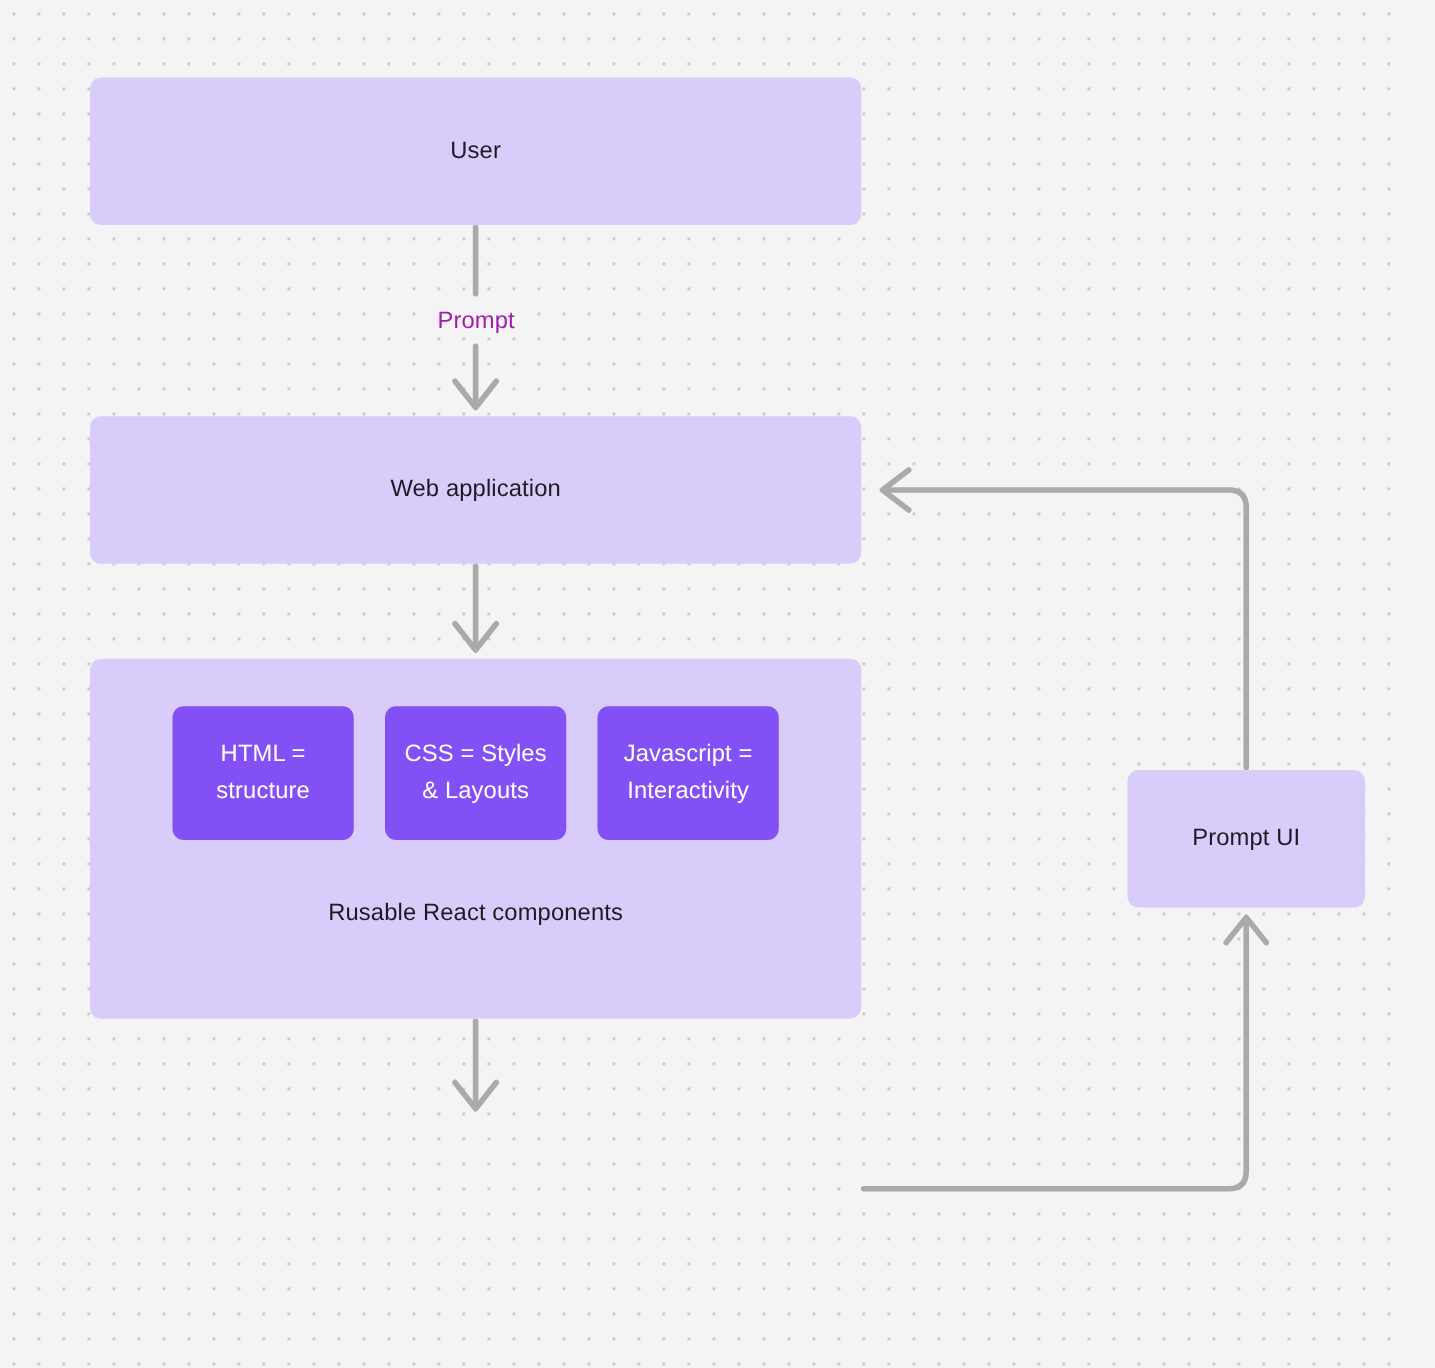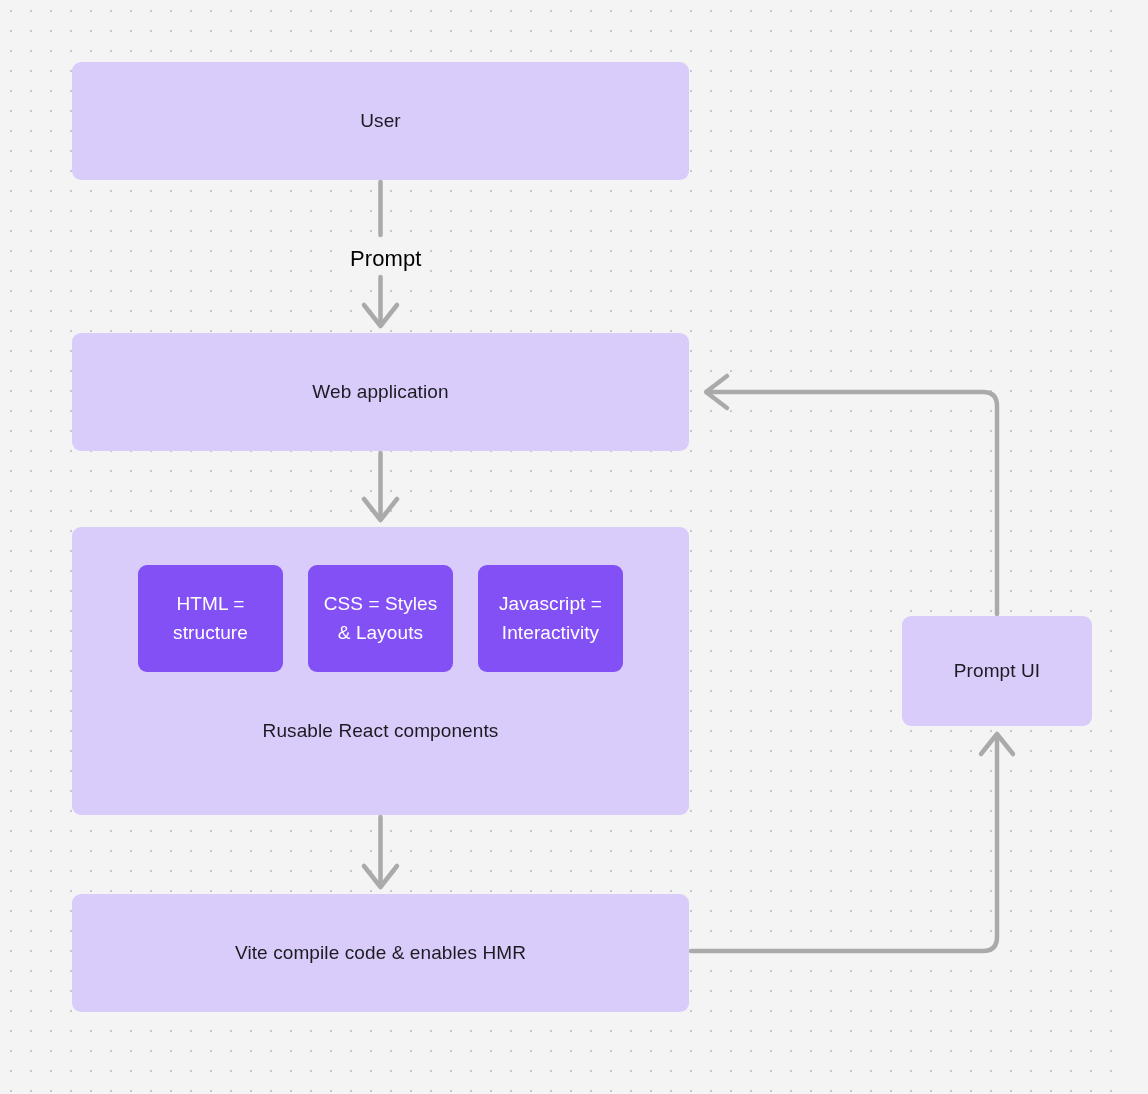--- a/index.html
+++ b/index.html
@@ -92,22 +92,22 @@
     top: 190px;
     width: 617px;
     text-align: center;
     font-size: 19px;
     color: #1c1b22;
     letter-spacing: 0.1px;
   }
 
   .edge-label {
     position: absolute;
-    font-size: 22px;
-    color: #000000;
+    font-size: 19px;
+    color: #a21caf;
     background: #f4f4f4;
     padding: 1px 6px;
     letter-spacing: 0.1px;
     white-space: nowrap;
   }
   #label-prompt {
     left: 344px;
     top: 245px;
   }
 </style>
@@ -168,21 +168,18 @@
 Interactivity</span>
       </div>
     </div>
     <div id="react-caption">Rusable React components</div>
   </div>
 
   <div class="node" id="node-webapp">
     <span class="node-label">Web application</span>
   </div>
 
-  <div class="node" id="node-vite">
-    <span class="node-label">Vite compile code &amp; enables HMR</span>
-  </div>
 
   <div class="node" id="node-render">
     <span class="node-label">Prompt UI</span>
   </div>
 
 </div>
 
 </body></html>

